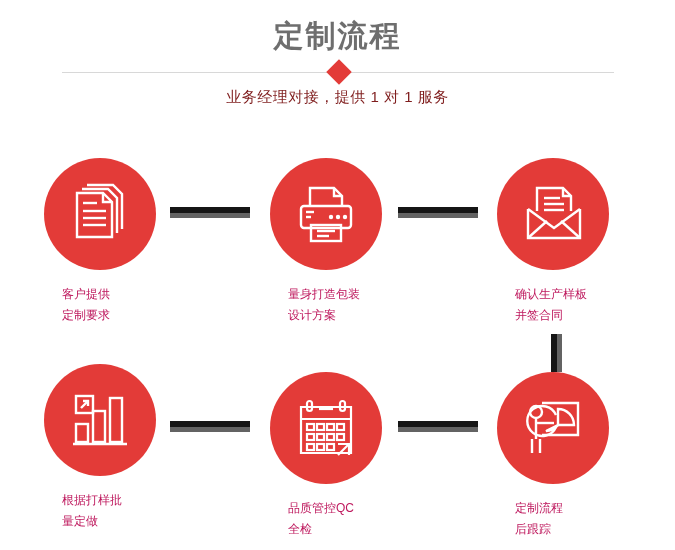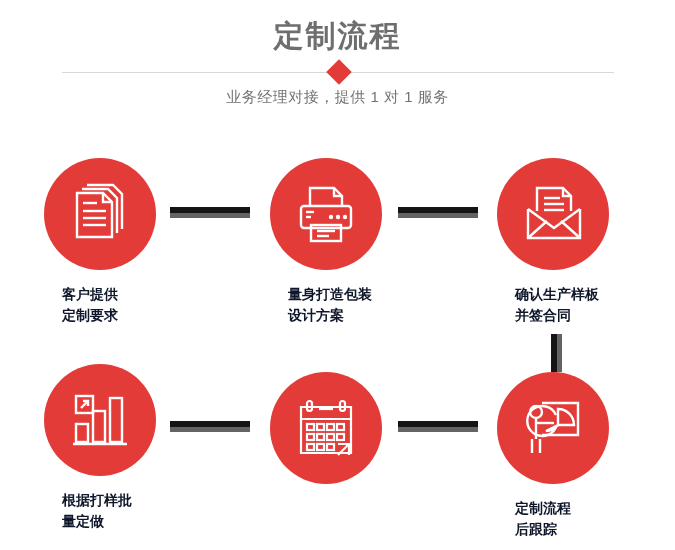--- a/index.html
+++ b/index.html
@@ -41,45 +41,44 @@
     width: 18px; height: 18px;
     background: #e33b38;
     transform: rotate(45deg);
   }
   .subtitle {
     position: absolute;
     left: 0; top: 88px;
     width: 675px;
     text-align: center;
     font-size: 15px;
-    color: #737373;
+    color: #7f1d1d;
     letter-spacing: 0.5px;
   }
 
   
   .step { position: absolute; width: 170px; }
   .circle {
     position: relative;
     width: 112px; height: 112px;
     border-radius: 50%;
     background: #e33b38;
     display: flex;
     align-items: center;
     justify-content: center;
     margin-left: 0;
   }
   .circle svg { display: block; }
   .step-label {
     margin-top: 14px;
     margin-left: 18px;
-    font-size: 14px;
+    font-size: 12px;
     line-height: 21px;
-    color: #0f172a;
+    color: #be185d;
     white-space: pre-line;
-    font-weight: bold;
   }
 
   
   .s1 { left: 44px;  top: 158px; }
   .s2 { left: 270px; top: 158px; }
   .s3 { left: 497px; top: 158px; }
   
   .s4 { left: 44px;  top: 364px; }
   .s5 { left: 270px; top: 372px; }
   .s6 { left: 497px; top: 372px; }
@@ -212,20 +211,22 @@
           <rect x="34" y="39" width="7" height="6"></rect>
           <rect x="44" y="39" width="7" height="6"></rect>
           <rect x="14" y="49" width="7" height="6"></rect>
           <rect x="24" y="49" width="7" height="6"></rect>
           <rect x="34" y="49" width="7" height="6"></rect>
           <path d="M45 49 L56 49 L56 60"></path>
           <path d="M45 60 L56 49"></path>
         </svg>
       </span>
     </div>
+    <div class="step-label">品质管控QC
+全检</div>
   </div>
 
   <div class="step s6">
     <div class="circle">
       <span>
         <svg width="66" height="66" viewBox="0 0 66 66" fill="none" stroke="#ffffff" stroke-width="2.4">
           <path d="M22 8 H58 V40 H22"></path>
           <path d="M38 14 V30 H54 A16 16 0 0 0 38 14 Z"></path>
           <path d="M38 30 L26 36 A16 16 0 0 0 38 30"></path>
           <path d="M36 32 A15 15 0 1 1 36 20"></path>

